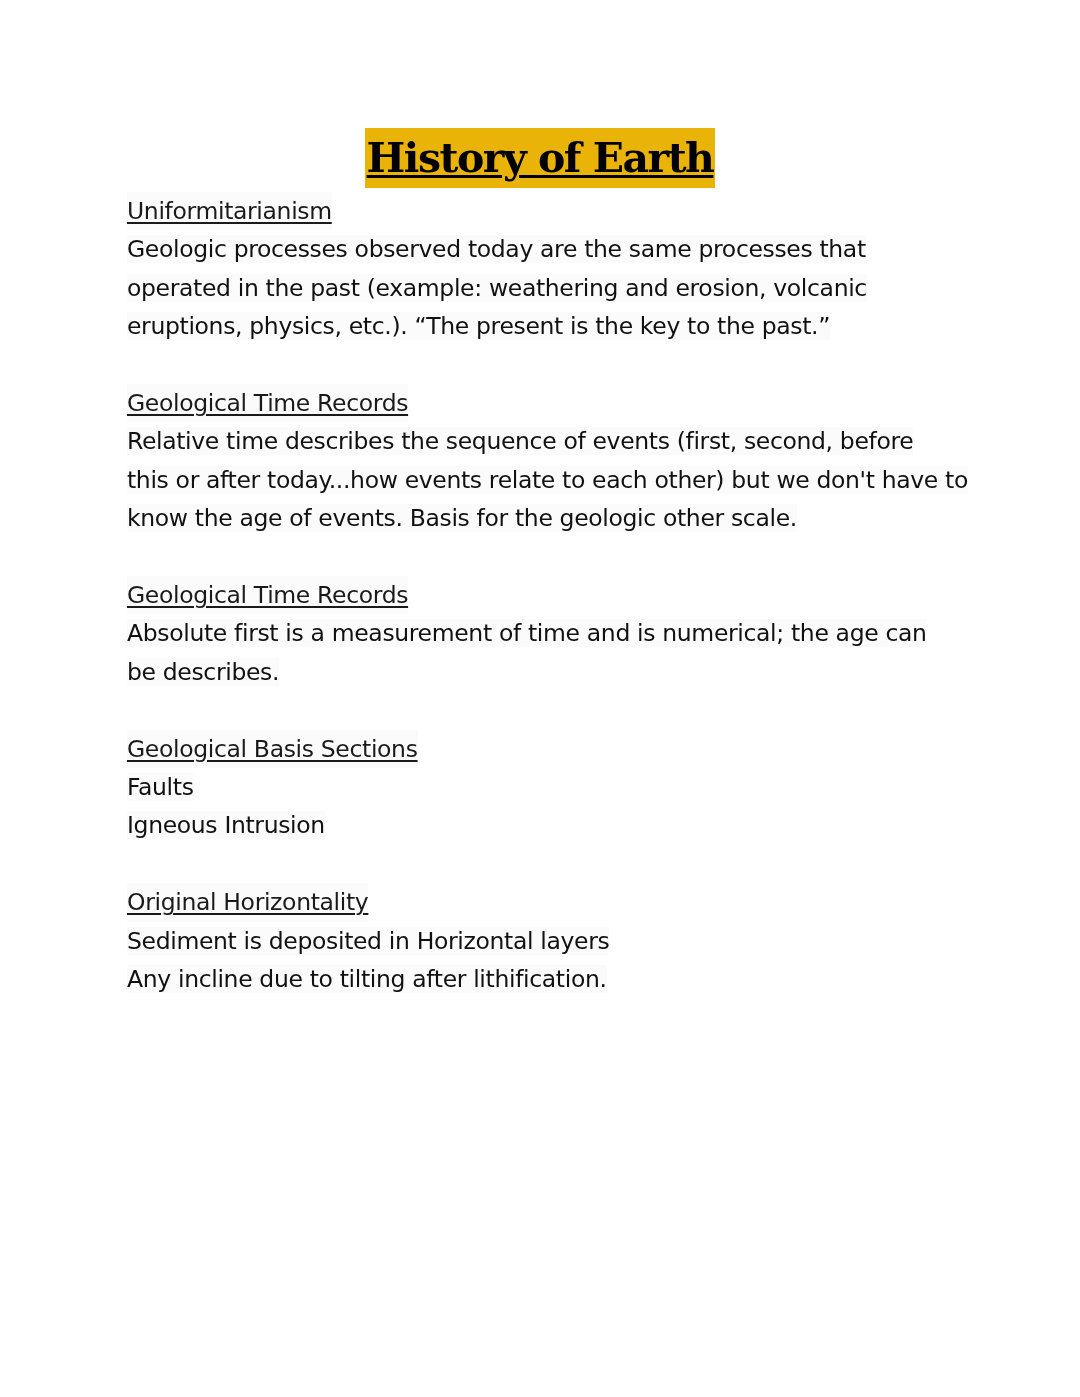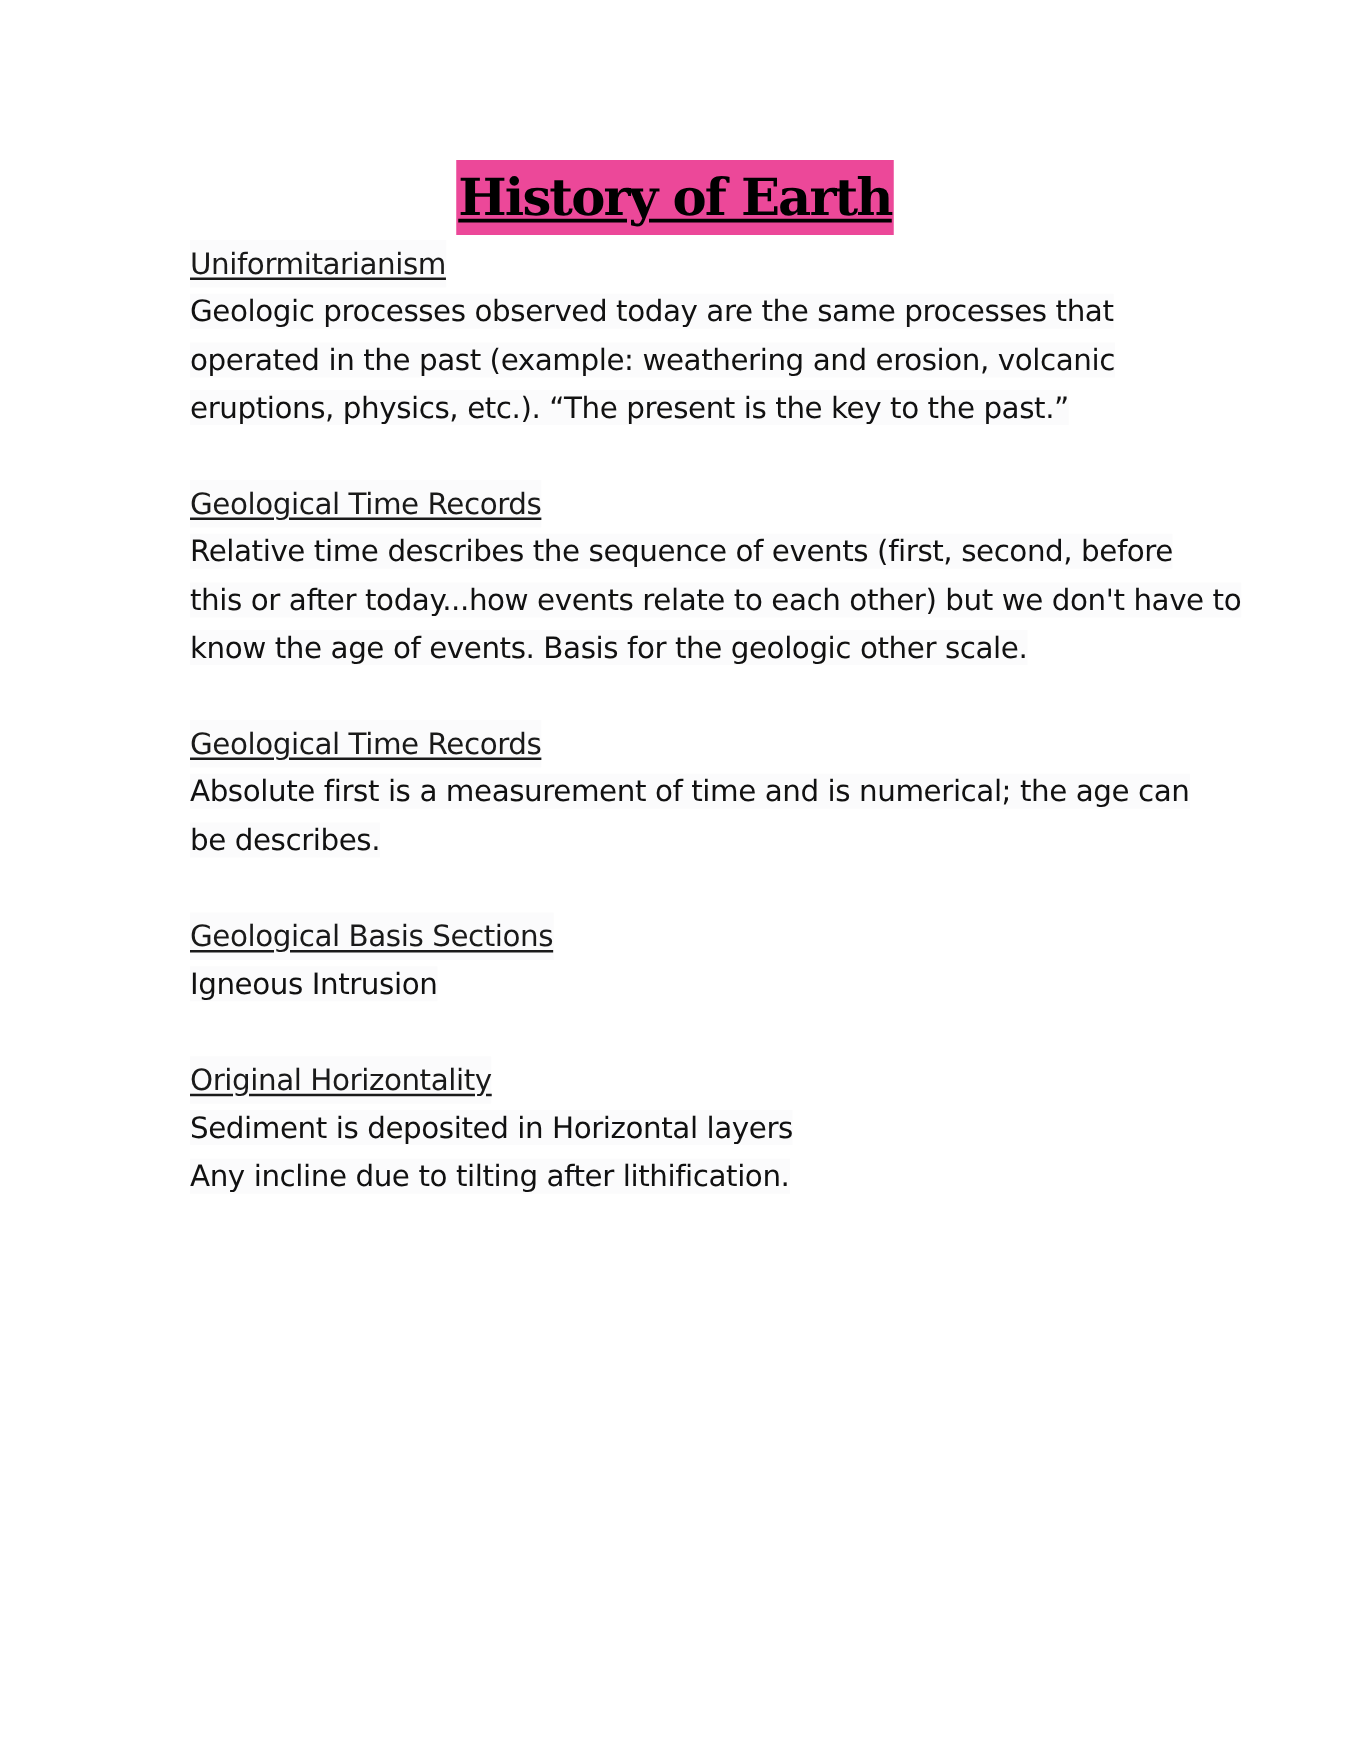--- a/index.html
+++ b/index.html
@@ -33,21 +33,21 @@
       display: inline-block;
       font-family: "DejaVu Serif", serif;
       font-weight: bold;
       font-size: 41px;
       letter-spacing: -1.5px;
       color: #000000;
       text-decoration: underline;
       text-decoration-thickness: 3px;
       text-underline-offset: 3px;
       line-height: 60px;
-      background: #ec4899;
+      background: #eab308;
       padding: 0 2px;
     }
     .content {
       position: absolute;
       left: 127px;
       top: 192px;
       width: 880px;
       font-size: 23.5px;
       line-height: 38.4px;
       letter-spacing: -0.35px;
@@ -62,21 +62,20 @@
       text-underline-offset: 3px;
       color: #1a1a1a;
       background: #fbfbfc;
     }
     .line {
       display: block;
       white-space: nowrap;
     }
     .line span {
       background: #fbfbfc;
-      margin-left: 25px;
     }
   </style>
 </head>
 <body>
 
 <div class="page">
 
   <div class="title-wrap">
     <h1 class="title" style="margin:0;">History of Earth</h1>
   </div>
@@ -98,20 +97,21 @@
     </div>
 
     <div class="section">
       <div class="line"><span class="heading">Geological Time Records</span></div>
       <div class="line"><span>Absolute first is a measurement of time and is numerical; the age can</span></div>
       <div class="line"><span>be describes.</span></div>
     </div>
 
     <div class="section">
       <div class="line"><span class="heading">Geological Basis Sections</span></div>
+      <div class="line"><span>Faults</span></div>
       <div class="line"><span>Igneous Intrusion</span></div>
     </div>
 
     <div class="section">
       <div class="line"><span class="heading">Original Horizontality</span></div>
       <div class="line"><span>Sediment is deposited in Horizontal layers</span></div>
       <div class="line"><span>Any incline due to tilting after lithification.</span></div>
     </div>
 
 

